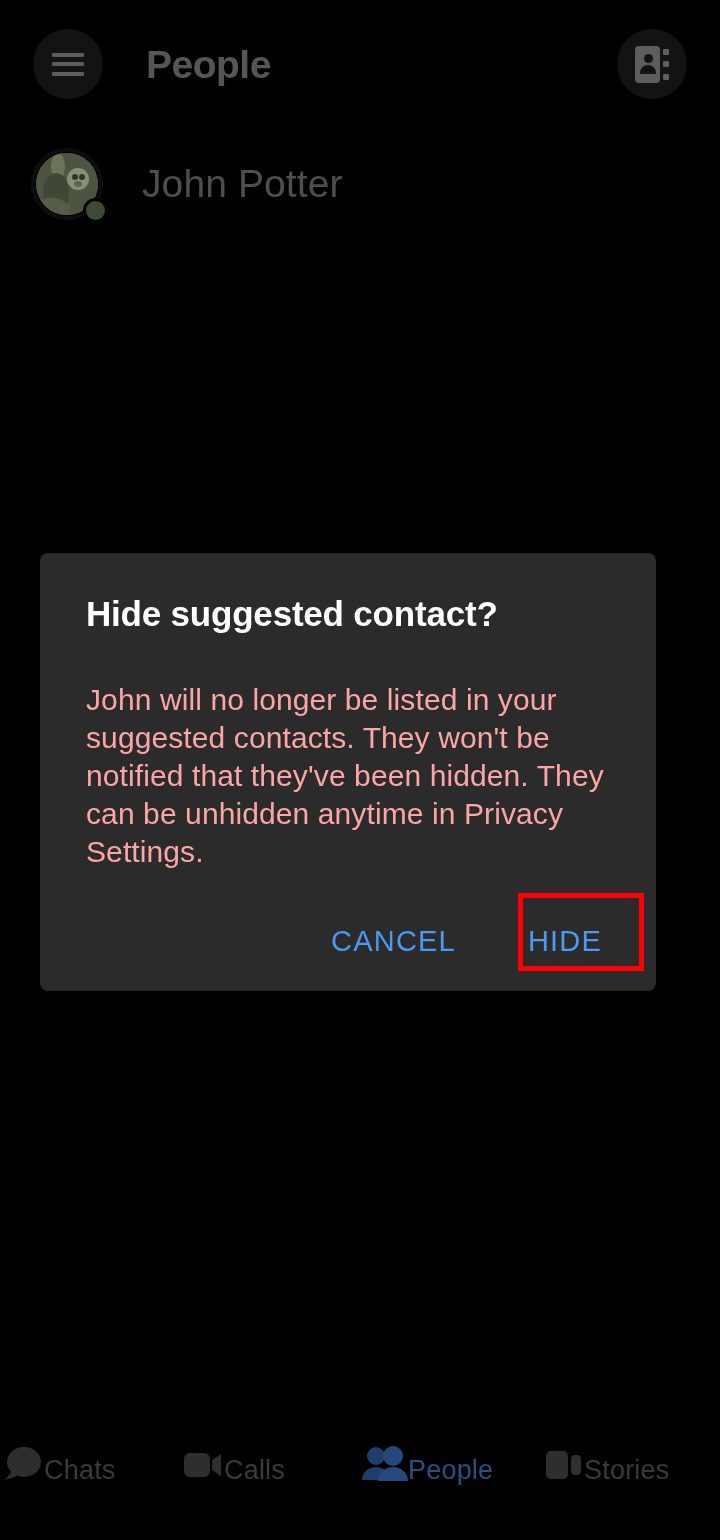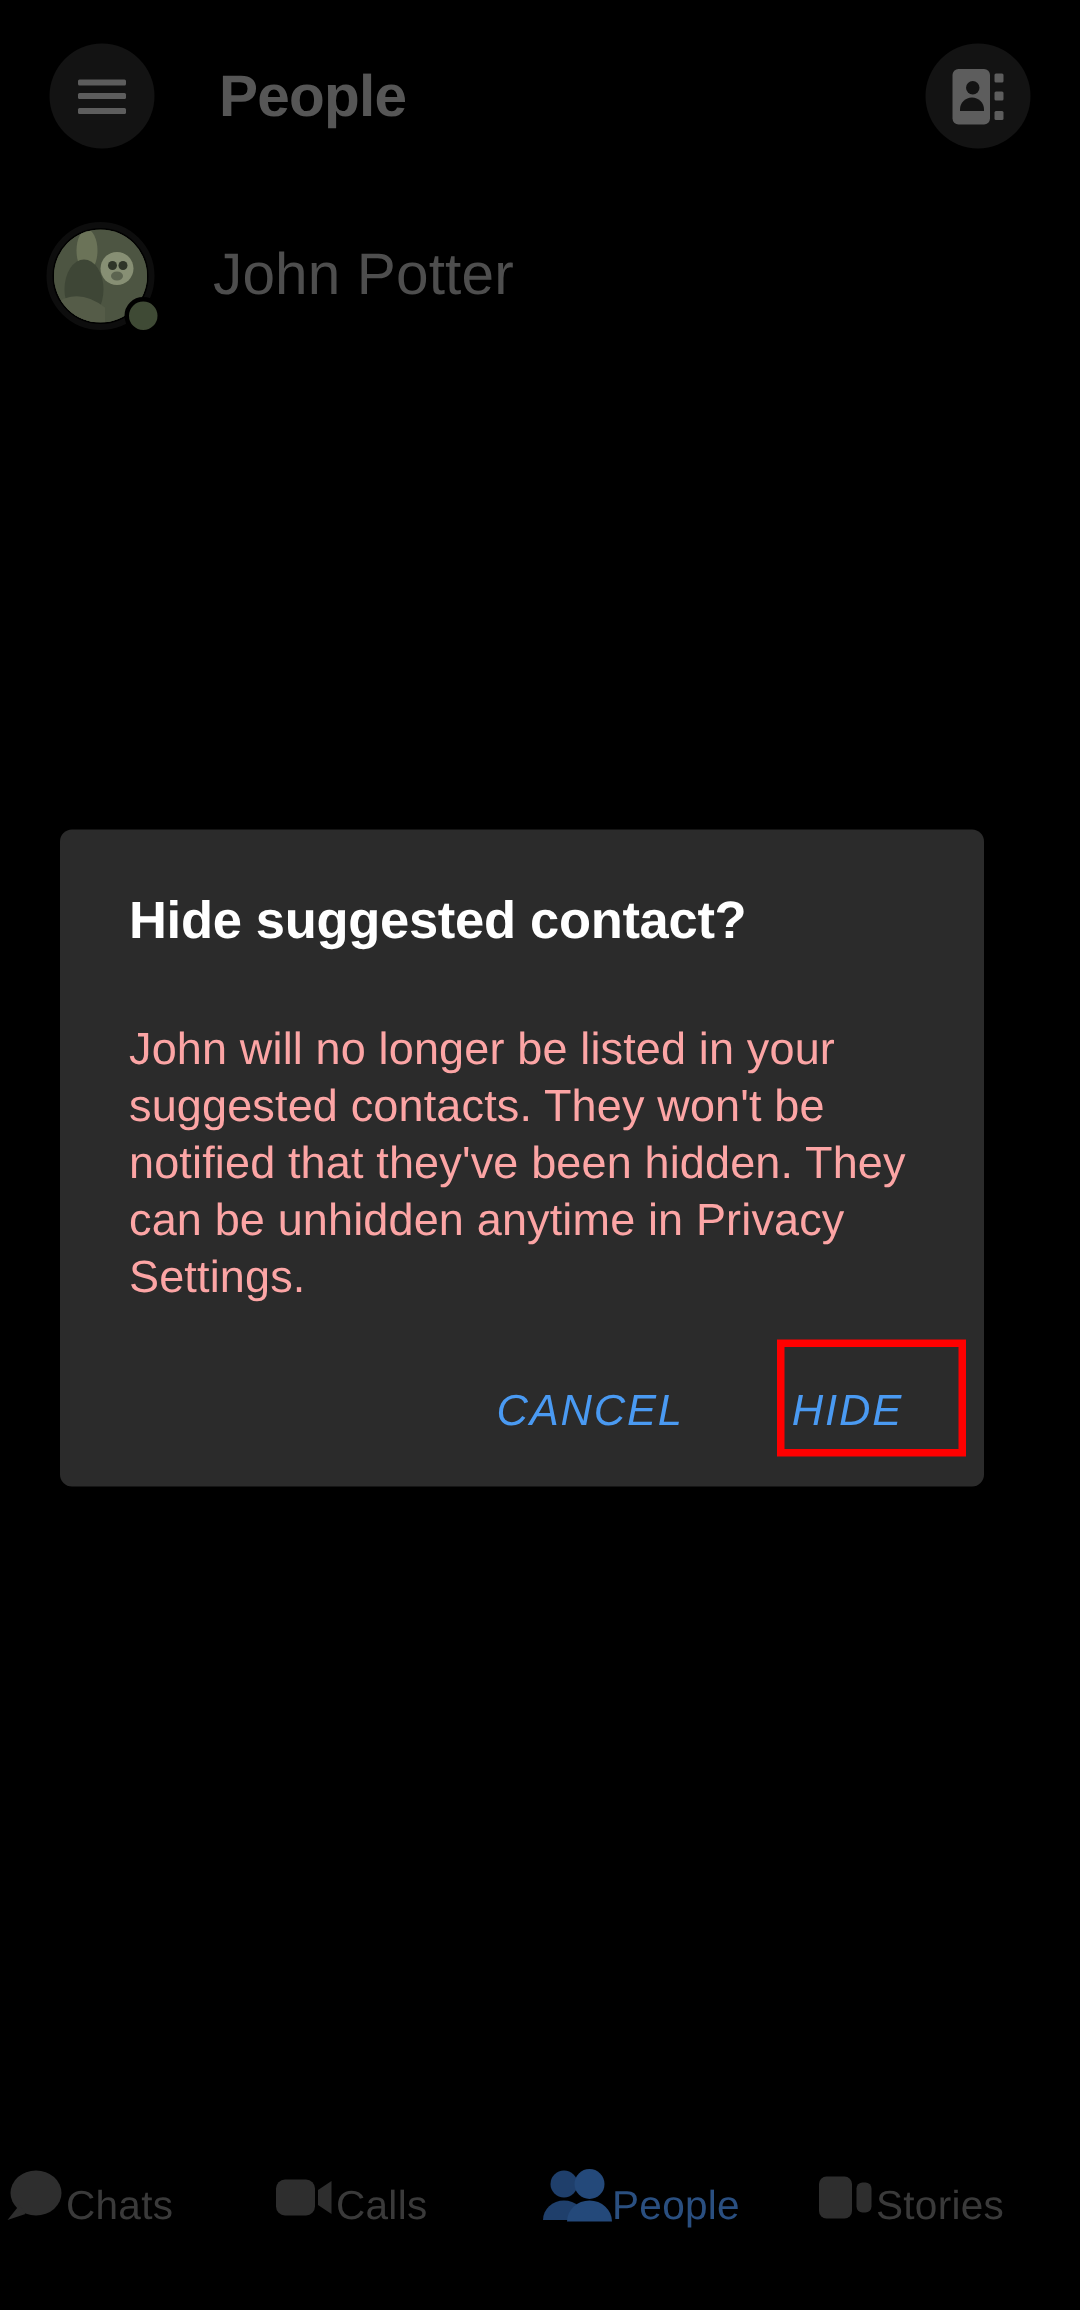--- a/index.html
+++ b/index.html
@@ -207,21 +207,20 @@
 
   .dlg-btn {
     background: transparent;
     border: none;
     font-family: "Liberation Sans", sans-serif;
     font-size: 29px;
     color: #4a9af2;
     letter-spacing: 1.2px;
     cursor: pointer;
     padding: 12px 16px;
-    font-style: italic;
   }
 
   .btn-cancel { margin-right: 40px; }
 
   .btn-hide-wrap {
     position: relative;
     margin-right: 38px;
   }
 
   

